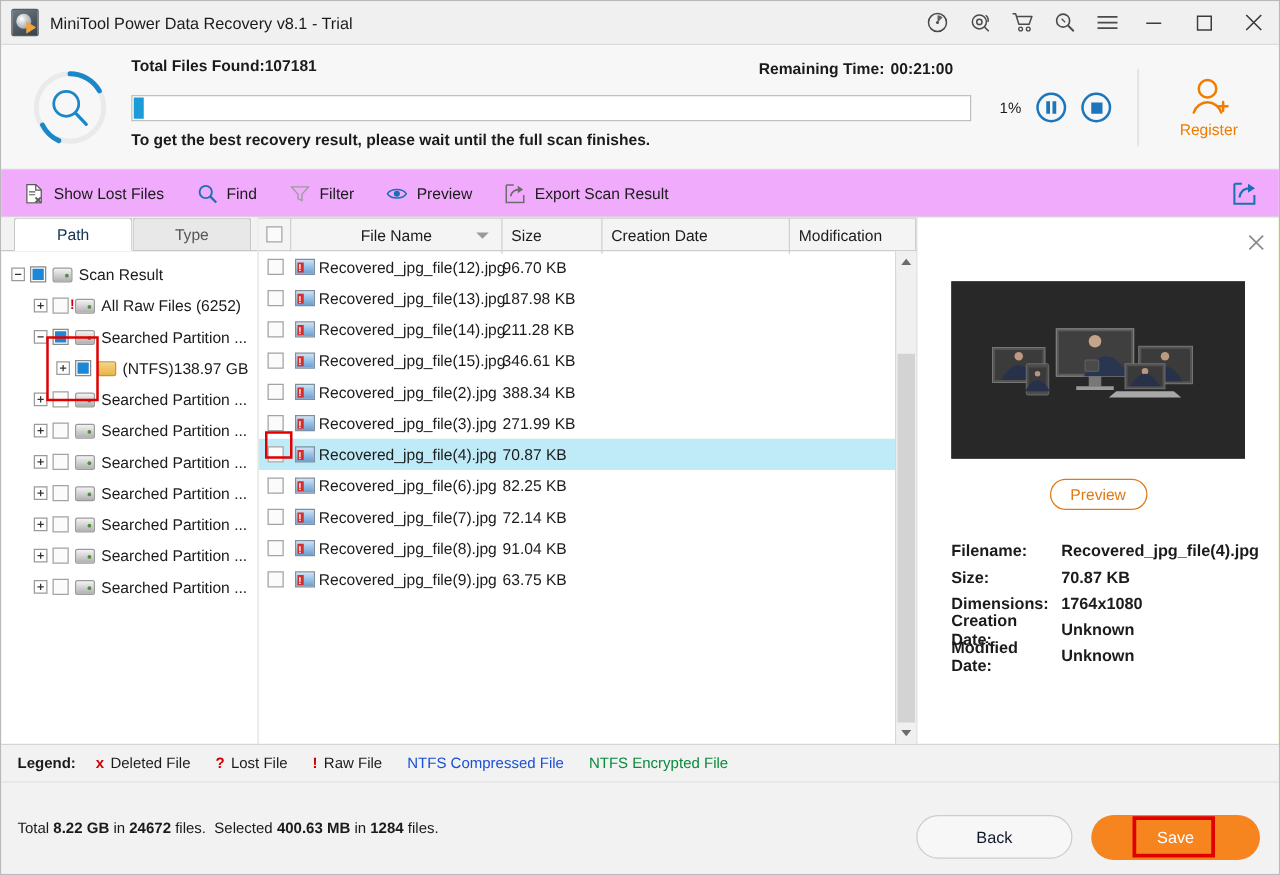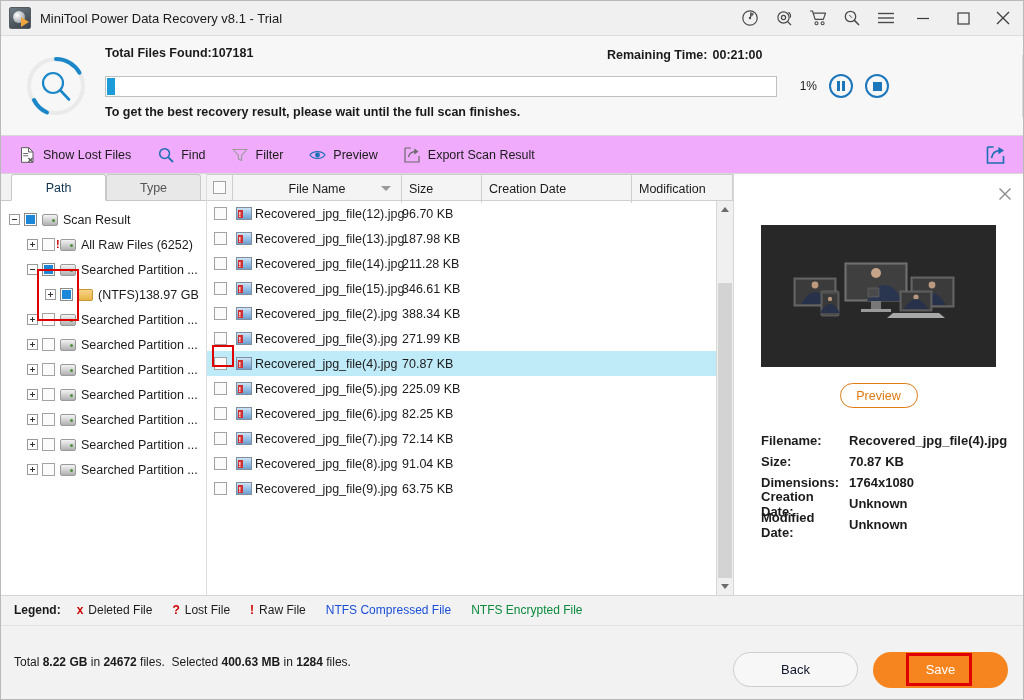--- a/index.html
+++ b/index.html
@@ -594,20 +594,28 @@
         </div>
         <div class="circ-btn">
           <span class="stop-glyph"></span>
         </div>
       </div>
 
       <div class="row-bot">To get the best recovery result, please wait until the full scan finishes.</div>
     </div>
 
     <div class="reg-sep"></div>
+    <div class="register">
+      <svg width="36" height="32" viewBox="0 0 36 32">
+        <circle cx="17" cy="10" r="7" fill="none" stroke="#ef7d00" stroke-width="2"></circle>
+        <path d="M6 29 a11.5 11.5 0 0 1 22 0" fill="none" stroke="#ef7d00" stroke-width="2" stroke-linecap="round"></path>
+        <path d="M26 24 h7 M29.5 20.5 v7" stroke="#ef7d00" stroke-width="2" stroke-linecap="round"></path>
+      </svg>
+      <div class="rlabel">Register</div>
+    </div>
   </div>
 
   <div class="toolbar">
     <div class="tool">
       <span class="ico">
         <svg width="15" height="16" viewBox="0 0 15 16">
             <path d="M1.5 0.7 h7.2 l4.3 4.2 v10.4 h-11.5 z" fill="#fff" stroke="#5a5a5a" stroke-width="1"></path>
             <path d="M8.6 0.8 v4.2 h4.3" fill="none" stroke="#5a5a5a" stroke-width="1"></path>
             <g stroke="#5a5a5a" stroke-width="0.9">
               <path d="M3.2 6.5 h5"></path>
@@ -834,31 +842,20 @@
           </div>
           <div class="frow sel">
             <div class="rc0">
               <span class="hcbx"></span>
             </div>
             <div class="rico">
               <span class="fileico"></span>
             </div>
             <div class="rname">Recovered_jpg_file(4).jpg</div>
             <div class="rsize">70.87 KB</div>
-            <div class="rsize"></div>
-          </div>
-          <div class="frow">
-            <div class="rc0">
-              <span class="hcbx"></span>
-            </div>
-            <div class="rico">
-              <span class="fileico"></span>
-            </div>
-            <div class="rname">Recovered_jpg_file(5).jpg</div>
-            <div class="rsize">225.09 KB</div>
             <div class="rsize"></div>
           </div>
           <div class="frow">
             <div class="rc0">
               <span class="hcbx"></span>
             </div>
             <div class="rico">
               <span class="fileico"></span>
             </div>
             <div class="rname">Recovered_jpg_file(6).jpg</div>

